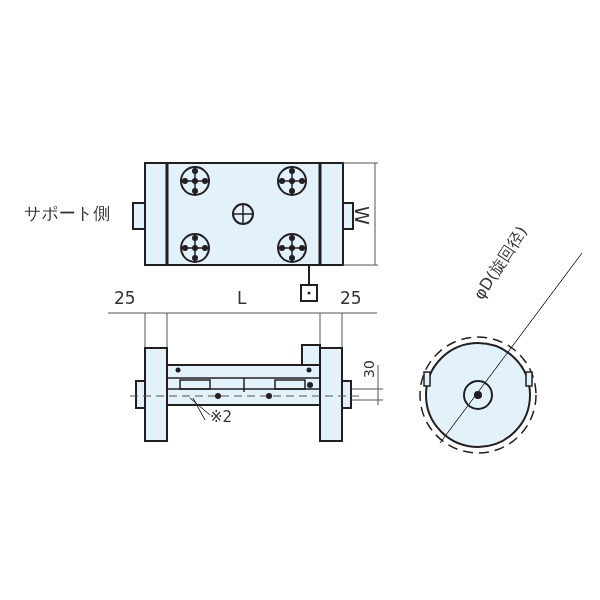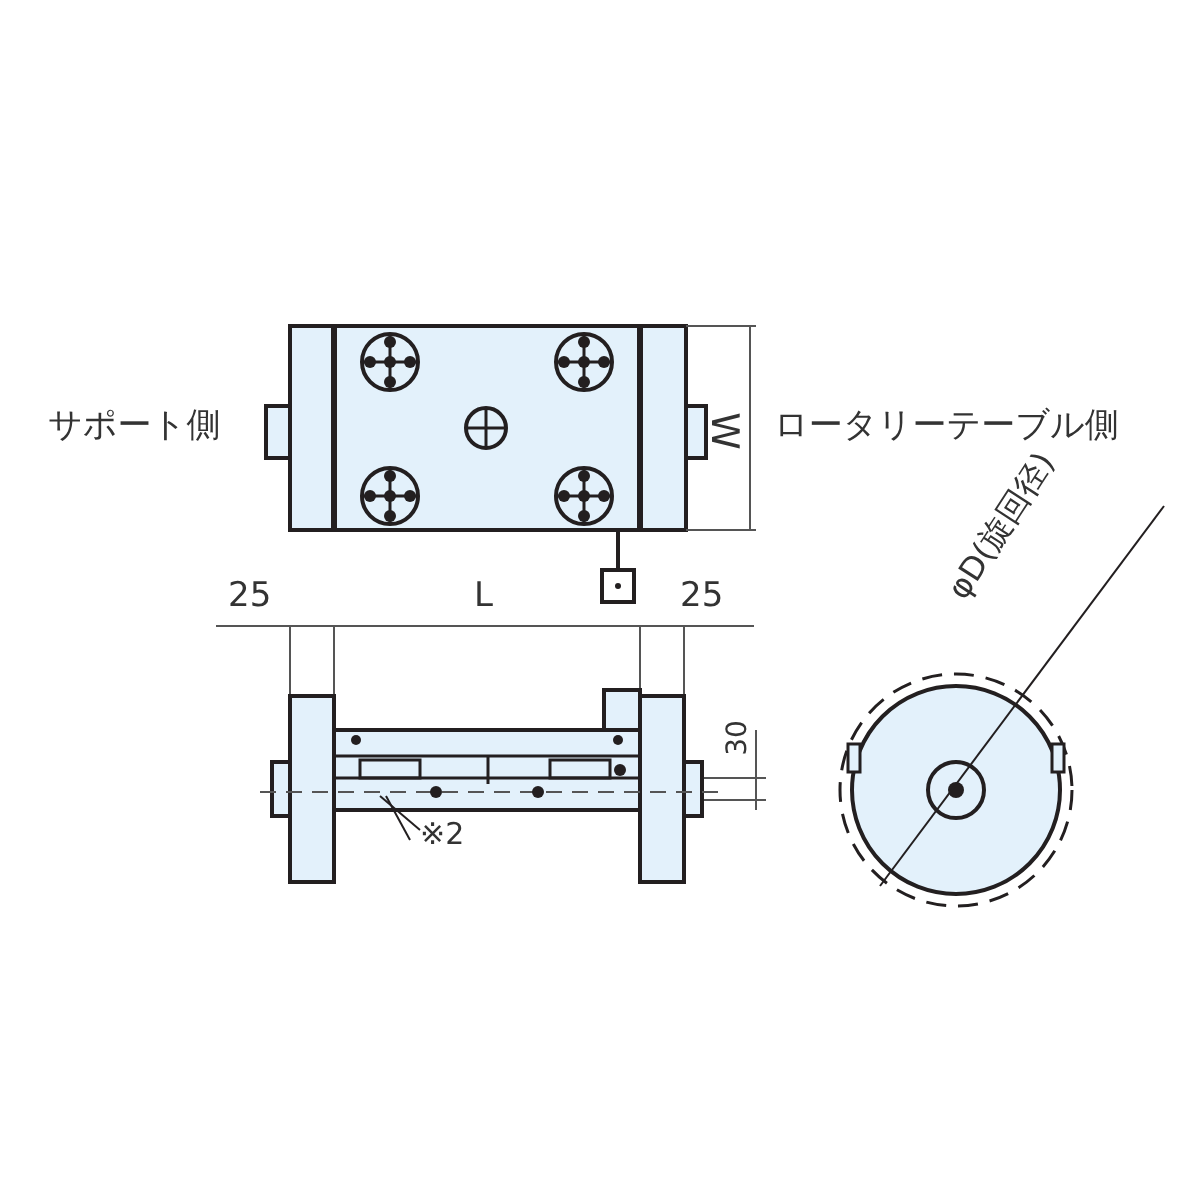--- a/index.html
+++ b/index.html
@@ -113,21 +113,20 @@
       <rect x="424" y="372" width="6" height="14" stroke-width="1.5"></rect>
       <rect x="526" y="372" width="6" height="14" stroke-width="1.5"></rect>
       <circle cx="478" cy="395" r="14" fill="none"></circle>
       <circle cx="478" cy="395" r="4" fill="#231f20" stroke="none"></circle>
       <line x1="440" y1="443" x2="582" y2="253" stroke-width="1"></line>
     </g>
   </g>
 </svg>
 
 <div class="lbl" style="left:24px;top:205px;font-size:17px;">サポート側</div>
-<div class="lbl" style="left:387px;top:205px;font-size:17px;">ロータリーテーブル側</div>
 <div class="lbl" style="left:352px;top:206px;font-size:19px;transform:rotate(90deg);">W</div>
 <div class="lbl" style="left:237px;top:290px;font-size:17px;">L</div>
 <div class="lbl" style="left:114px;top:290px;font-size:17px;">25</div>
 <div class="lbl" style="left:340px;top:290px;font-size:17px;">25</div>
 <div class="lbl" style="left:360px;top:362px;font-size:14px;transform:rotate(-90deg);">30</div>
 <div class="lbl" style="left:210px;top:410px;font-size:15px;">※2</div>
 <div class="lbl" style="left:478px;top:290px;font-size:16px;transform:rotate(-57deg);transform-origin:left center;">φD(旋回径)</div>
 </div>
 
 </body></html>

